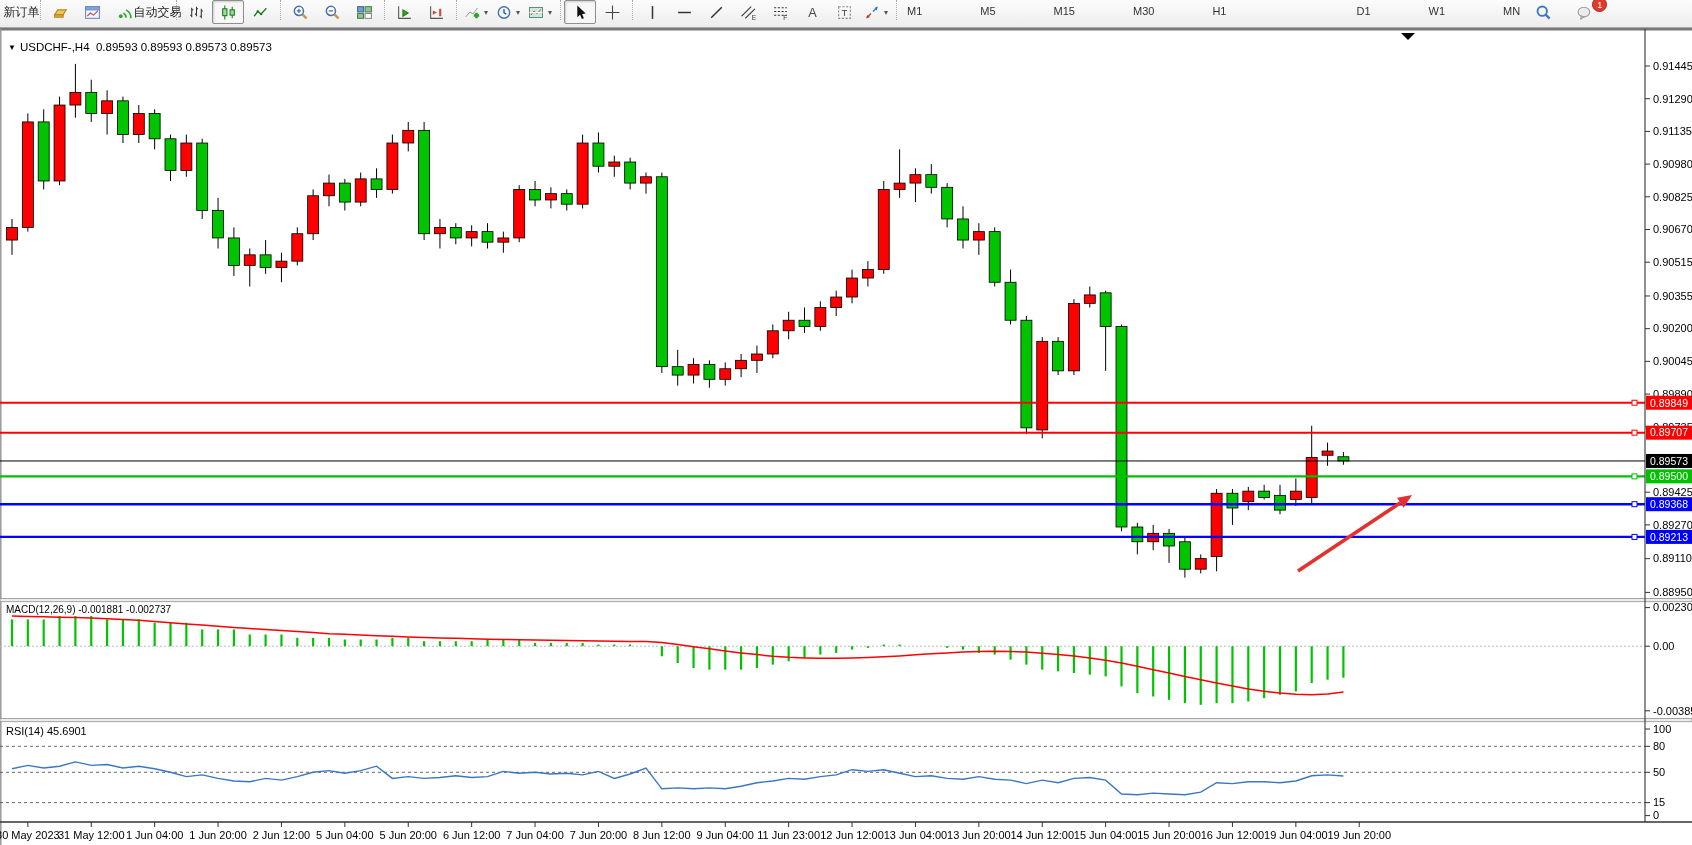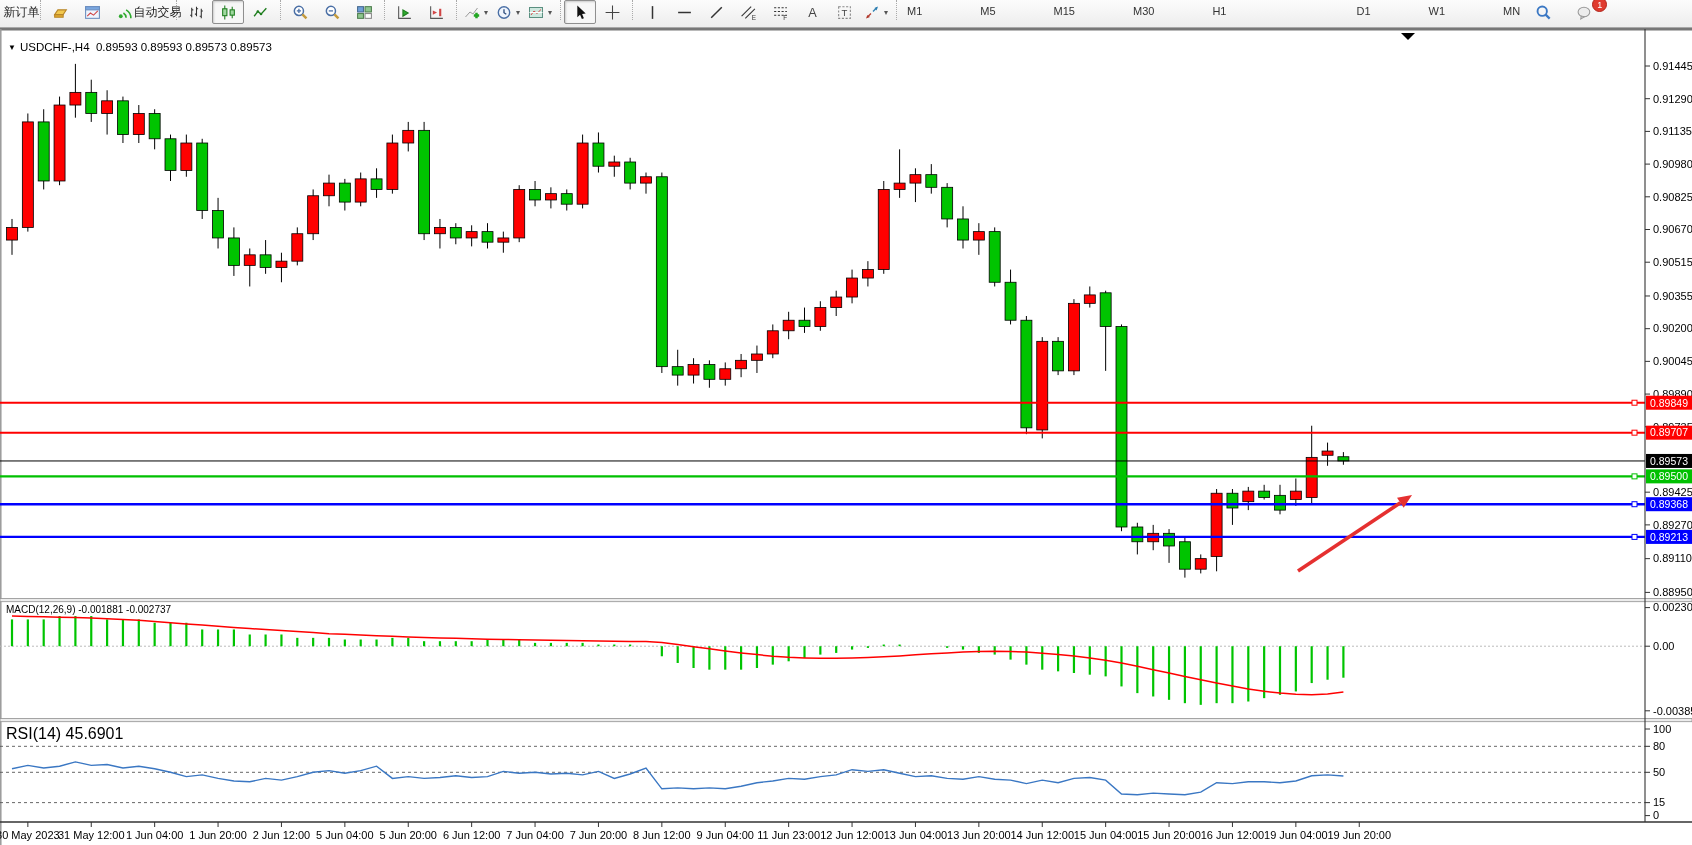--- a/index.html
+++ b/index.html
@@ -19,21 +19,21 @@
   #tb-right{margin-left:auto;margin-right:150px;display:flex;align-items:center;gap:10px;position:relative;}
   #chat-badge{position:absolute;top:-4px;right:-7px;background:#e03b2f;color:#fff;border-radius:50%;
     width:13px;height:13px;font-size:9px;display:flex;align-items:center;justify-content:center;border:1px solid #b02318;}
   .ticon{display:block;}
   
   #chart-wrap{position:relative;width:1692px;height:817px;background:#fff;border-top:1px solid #777;box-sizing:border-box;}
   #chart{position:absolute;left:0;top:0;}
   .overlay{position:absolute;font-size:11.5px;color:#000;white-space:nowrap;z-index:5;}
   #chart-title{left:8px;top:12px;}
   #macd-label{left:6px;top:575px;font-size:10px;text-align:right;}
-  #rsi-label{left:6px;top:696px;font-size:16px;}
+  #rsi-label{left:6px;top:696px;font-size:11px;}
   .tiny-caret{font-size:8px;vertical-align:1px;margin-right:4px;}
 </style>
 </head>
 <body>
 
 <div id="app">
 
   <div id="toolbar">
     <div class="tb-btn">
       <svg class="ticon" width="17" height="17" viewBox="0 0 16 16">

